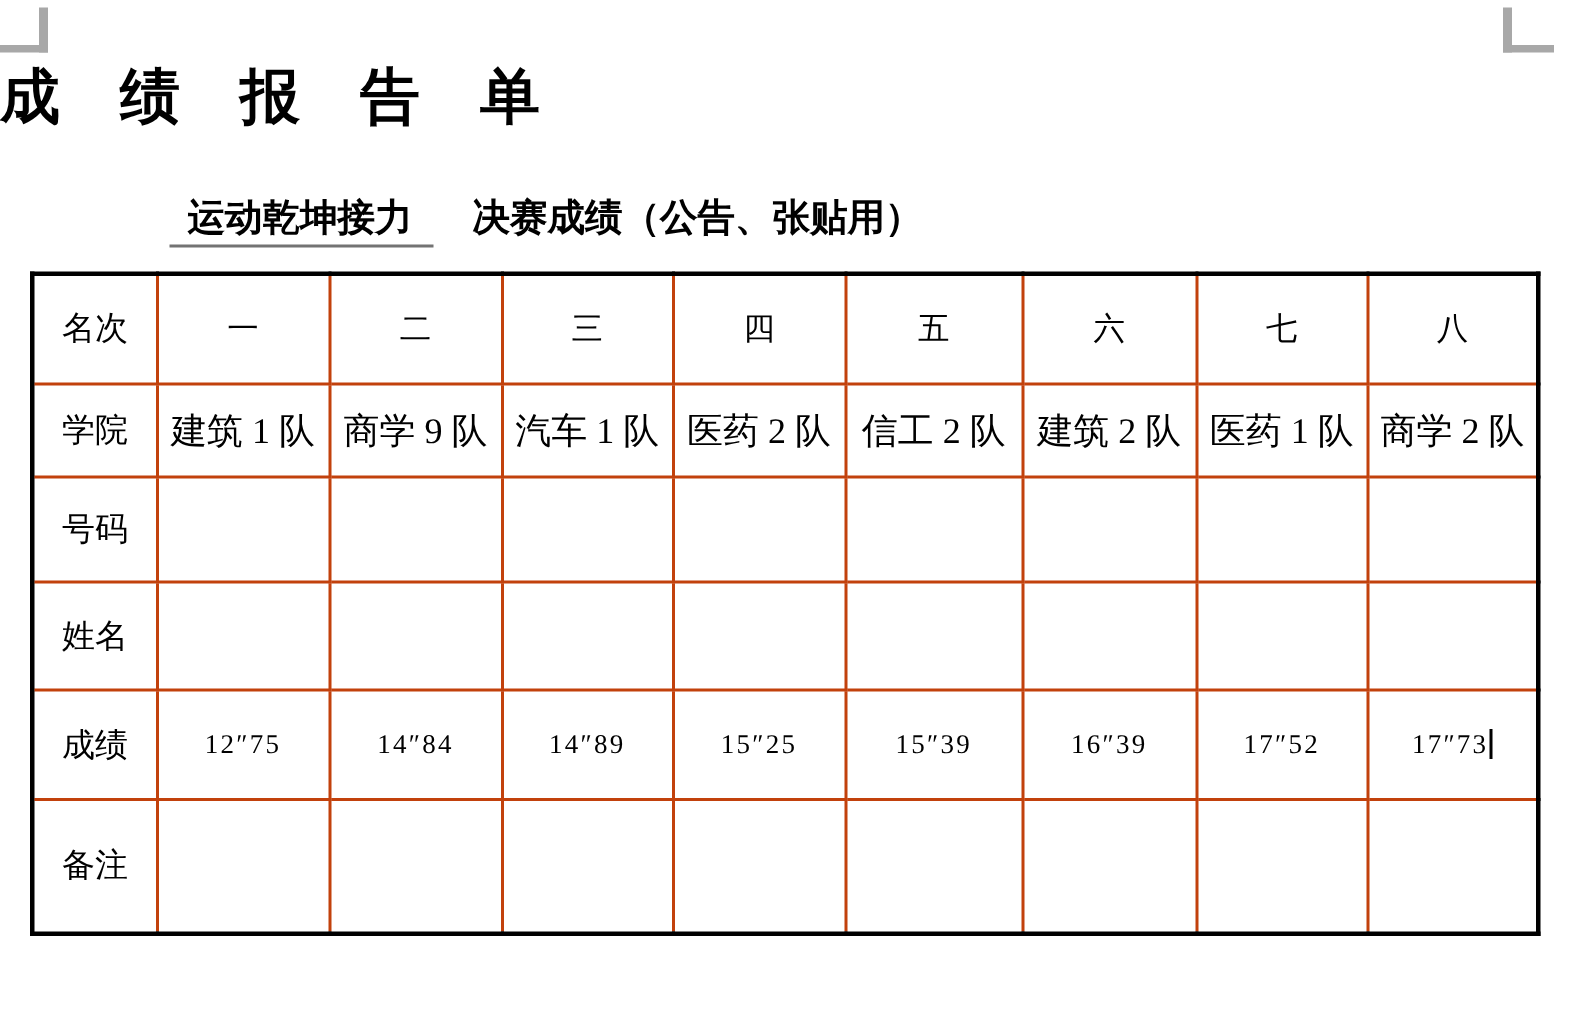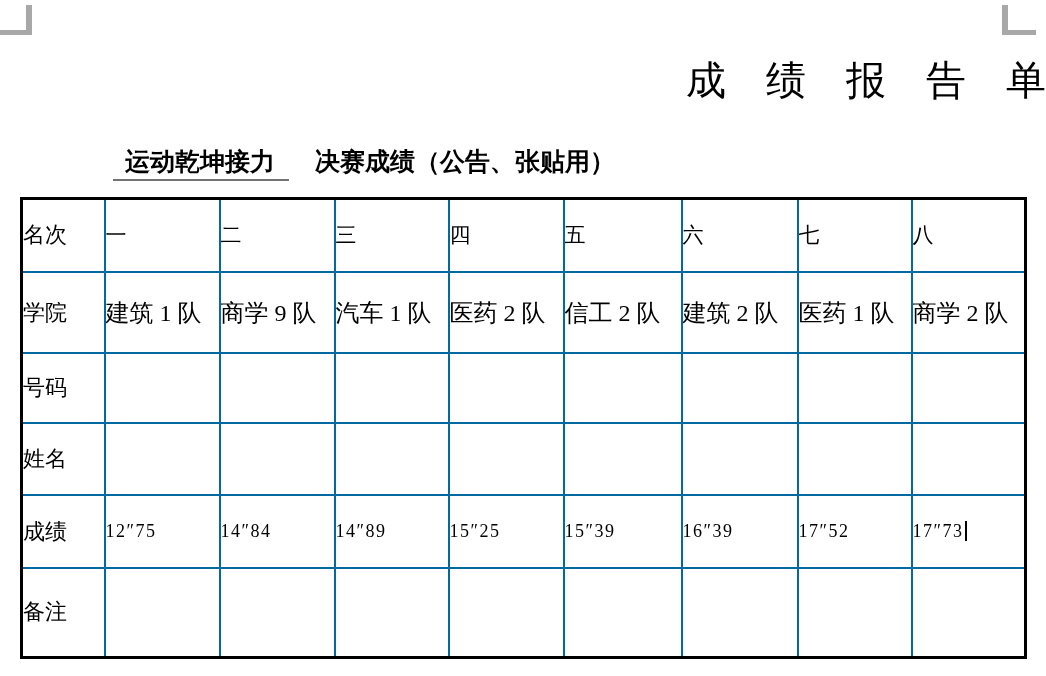--- a/index.html
+++ b/index.html
@@ -30,24 +30,24 @@
     border-bottom: 5px solid #a8a8a8;
   }
   .corner-tr {
     left: 1002px;
     width: 34px;
     border-left: 6px solid #a8a8a8;
     border-bottom: 5px solid #a8a8a8;
   }
 
   .doc-title {
-    padding-top: 60px;
-    text-align: right;
+    padding-top: 44px;
+    text-align: left;
     font-size: 40px;
-    font-weight: normal;
+    font-weight: bold;
     line-height: 1.05;
     white-space: pre;
   }
 
   .subtitle {
     margin: 46px 0 0 113px;
     font-size: 25px;
     font-weight: bold;
     line-height: 1.1;
     white-space: nowrap;
@@ -64,28 +64,29 @@
   }
 
   table.score-table {
     border-collapse: collapse;
     table-layout: fixed;
     width: 1004px;
     margin: 16px 0 0 20px;
     border: 3px solid #000;
   }
   .score-table td, .score-table th {
-    border: 2px solid #0369a1;
+    border: 2px solid #c2410c;
+    text-align: center;
     vertical-align: middle;
     padding: 0;
     font-weight: normal;
     overflow: hidden;
   }
   tr.r-rank   { height: 74px; }
-  tr.r-team   { height: 81px; }
+  tr.r-team   { height: 62px; }
   tr.r-number { height: 70px; }
   tr.r-name   { height: 72px; }
   tr.r-score  { height: 73px; }
   tr.r-remark { height: 89px; }
 
   .row-label { font-size: 22px; }
   .rank-cell { font-size: 21px; }
   .team-cell { font-size: 24px; }
   .score-cell {
     font-size: 18px;

